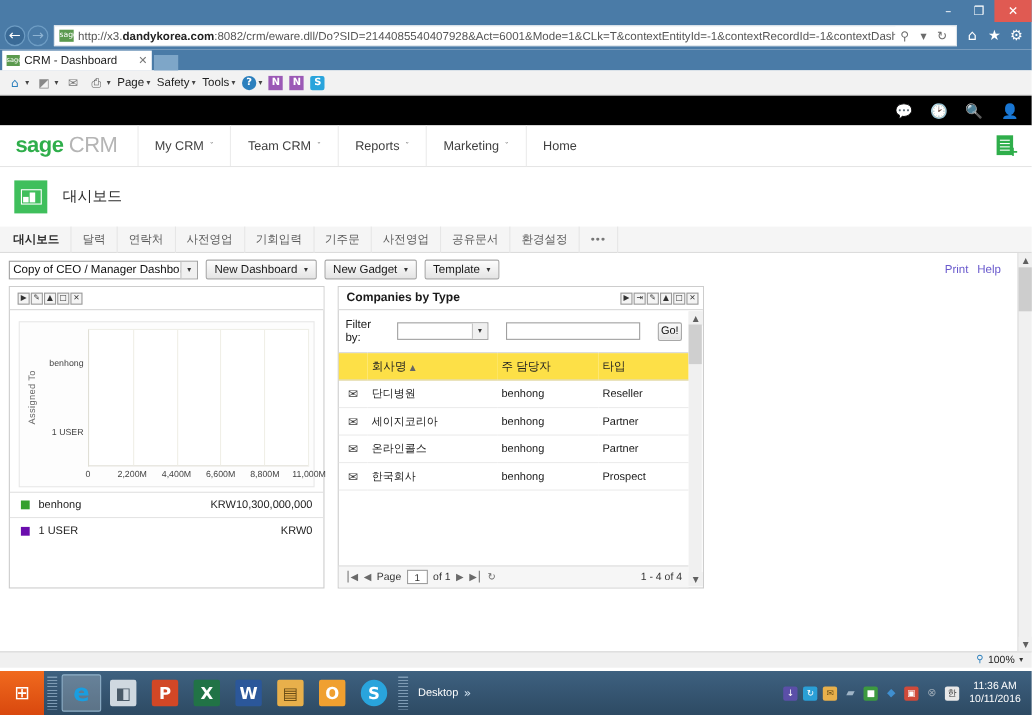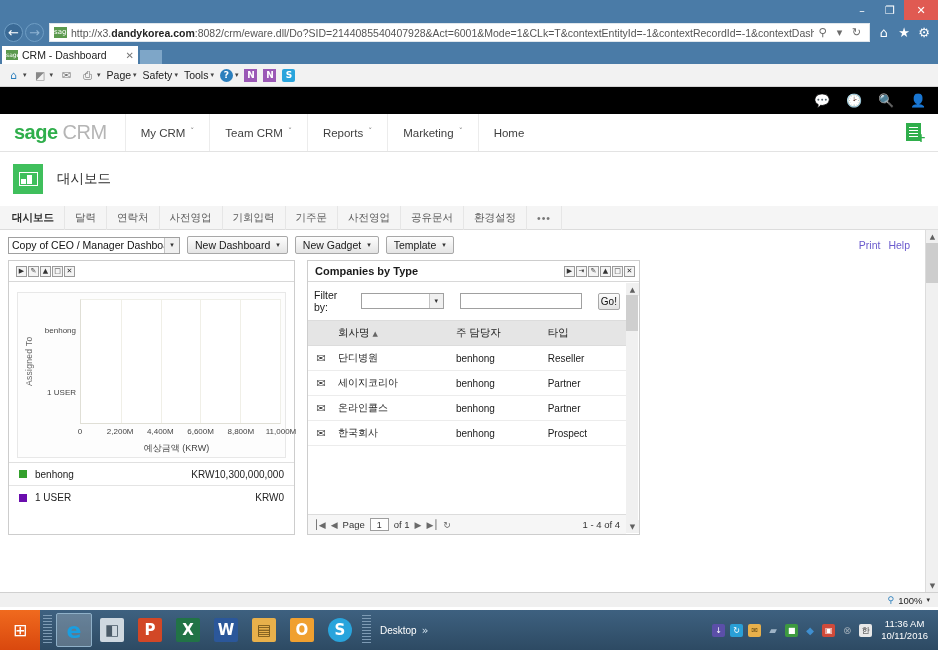--- a/index.html
+++ b/index.html
@@ -288,21 +288,21 @@
     font-family: "DejaVu Sans", sans-serif;
   }
   .filter-input { width: 122px; height: 16px; border: 1px solid #a0a0a0; background: #fff; }
   .go-btn {
     width: 28px; height: 17px; border: 1px solid #a8a8a8; border-radius: 2px;
     background: linear-gradient(#fdfdfd, #e2e2e2);
     display: flex; align-items: center; justify-content: center; font-size: 10px; color: #111;
   }
   table.ctable { width: 100%; border-collapse: collapse; }
   table.ctable th {
-    background: #e5e5e5; font-size: 10.5px; color: #222; font-weight: normal;
+    background: #fde047; font-size: 10.5px; color: #222; font-weight: normal;
     text-align: left; padding: 5px 4px; border-top: 1px solid #dcdcdc;
     border-bottom: 1px solid #dcdcdc;
   }
   table.ctable th .sortarrow { font-size: 7px; color: #666; margin-left: 3px;
     font-family: "DejaVu Sans", sans-serif; }
   table.ctable td {
     font-size: 10px; color: #1a1a1a; padding: 5px 4px; border-bottom: 1px solid #ececec;
   }
   td.mail-cell { width: 26px; text-align: center; }
   .mail-glyph { color: #3a3a3a; font-size: 11px; font-family: "DejaVu Sans", sans-serif; }
@@ -575,21 +575,20 @@
             </div>
           </div>
           <div class="x-labels">
             <span class="x-lab" style="left:0%">0</span>
             <span class="x-lab" style="left:20%">2,200M</span>
             <span class="x-lab" style="left:40%">4,400M</span>
             <span class="x-lab" style="left:60%">6,600M</span>
             <span class="x-lab" style="left:80%">8,800M</span>
             <span class="x-lab" style="left:100%">11,000M</span>
           </div>
-          <div class="x-axis-title">예상금액 (KRW)</div>
         </div>
       </div>
 
       <div class="legend-table">
         <div class="legend-row">
           <span class="legend-swatch" id="sw0" style="background: rgb(51, 160, 44);"></span>
           <span class="legend-name">benhong</span>
           <span class="legend-val">KRW10,300,000,000</span>
         </div>
         <div class="legend-row">

